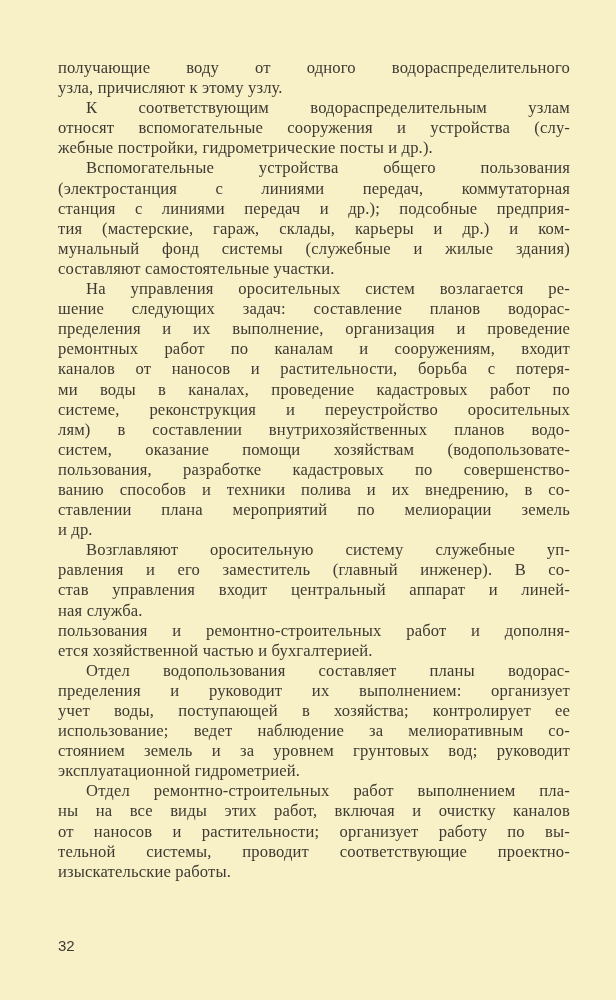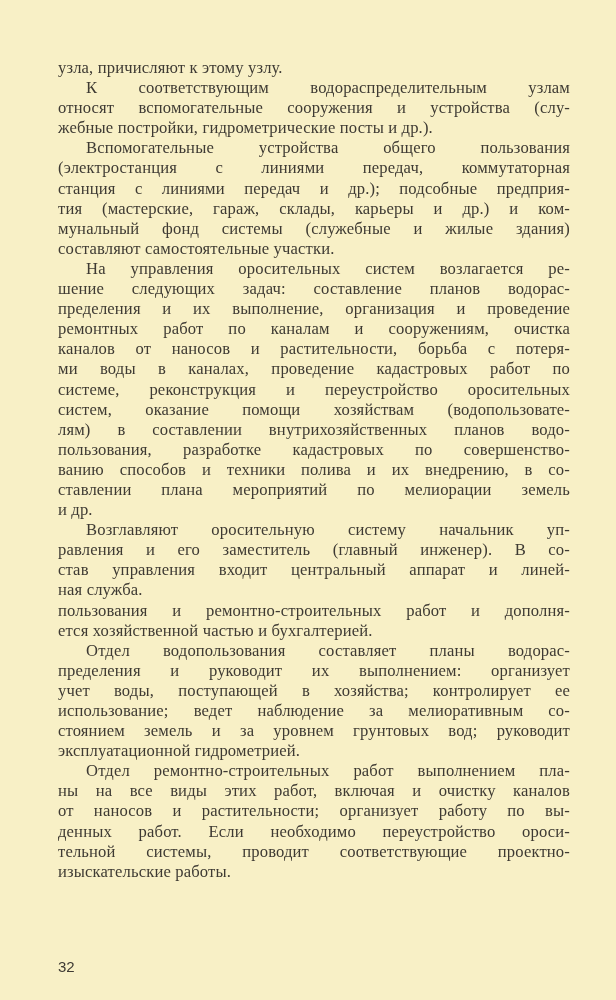--- a/index.html
+++ b/index.html
@@ -32,32 +32,33 @@
     }
     .line.last {
       text-align-last: left;
     }
     .line.indent {
       padding-left: 28px;
     }
     .page-number {
       position: absolute;
       left: 58px;
-      top: 958px;
+      top: 937px;
       font-family: "Liberation Sans", "DejaVu Sans", sans-serif;
       font-size: 15px;
       color: #3e3a33;
     }
   </style>
 </head>
 <body>
 
 <div class="page">
 
   <div>
+    <div class="line">получающие воду от одного водораспределительного</div>
     <div class="line last">узла, причисляют к этому узлу.</div>
   </div>
 
   <div>
     <div class="line indent">К соответствующим водораспределительным узлам</div>
     <div class="line">относят вспомогательные сооружения и устройства (слу-</div>
     <div class="line last">жебные постройки, гидрометрические посты и др.).</div>
   </div>
 
   <div>
@@ -66,34 +67,34 @@
     <div class="line">станция с линиями передач и др.); подсобные предприя-</div>
     <div class="line">тия (мастерские, гараж, склады, карьеры и др.) и ком-</div>
     <div class="line">мунальный фонд системы (служебные и жилые здания)</div>
     <div class="line last">составляют самостоятельные участки.</div>
   </div>
 
   <div>
     <div class="line indent">На управления оросительных систем возлагается ре-</div>
     <div class="line">шение следующих задач: составление планов водорас-</div>
     <div class="line">пределения и их выполнение, организация и проведение</div>
-    <div class="line">ремонтных работ по каналам и сооружениям, очистка</div>
+    <div class="line">ремонтных работ по каналам и сооружениям, входит</div>
     <div class="line">каналов от наносов и растительности, борьба с потеря-</div>
     <div class="line">ми воды в каналах, проведение кадастровых работ по</div>
     <div class="line">системе, реконструкция и переустройство оросительных</div>
+    <div class="line">лям) в составлении внутрихозяйственных планов водо-</div>
     <div class="line">систем, оказание помощи хозяйствам (водопользовате-</div>
-    <div class="line">лям) в составлении внутрихозяйственных планов водо-</div>
     <div class="line">пользования, разработке кадастровых по совершенство-</div>
     <div class="line">ванию способов и техники полива и их внедрению, в со-</div>
     <div class="line">ставлении плана мероприятий по мелиорации земель</div>
     <div class="line last">и др.</div>
   </div>
 
   <div>
-    <div class="line indent">Возглавляют оросительную систему начальник уп-</div>
+    <div class="line indent">Возглавляют оросительную систему служебные уп-</div>
     <div class="line">равления и его заместитель (главный инженер). В со-</div>
     <div class="line">став управления входит центральный аппарат и линей-</div>
     <div class="line last">ная служба.</div>
   </div>
 
   <div>
     <div class="line">пользования и ремонтно-строительных работ и дополня-</div>
     <div class="line last">ется хозяйственной частью и бухгалтерией.</div>
   </div>
 
@@ -103,20 +104,19 @@
     <div class="line">учет воды, поступающей в хозяйства; контролирует ее</div>
     <div class="line">использование; ведет наблюдение за мелиоративным со-</div>
     <div class="line">стоянием земель и за уровнем грунтовых вод; руководит</div>
     <div class="line last">эксплуатационной гидрометрией.</div>
   </div>
 
   <div>
     <div class="line indent">Отдел ремонтно-строительных работ выполнением пла-</div>
     <div class="line">ны на все виды этих работ, включая и очистку каналов</div>
     <div class="line">от наносов и растительности; организует работу по вы-</div>
-    <div class="line">денных работ. Если необходимо переустройство ороси-</div>
     <div class="line">тельной системы, проводит соответствующие проектно-</div>
     <div class="line last">изыскательские работы.</div>
   </div>
 
 </div>
 
 <div class="page-number">32</div>
 
 </body></html>

